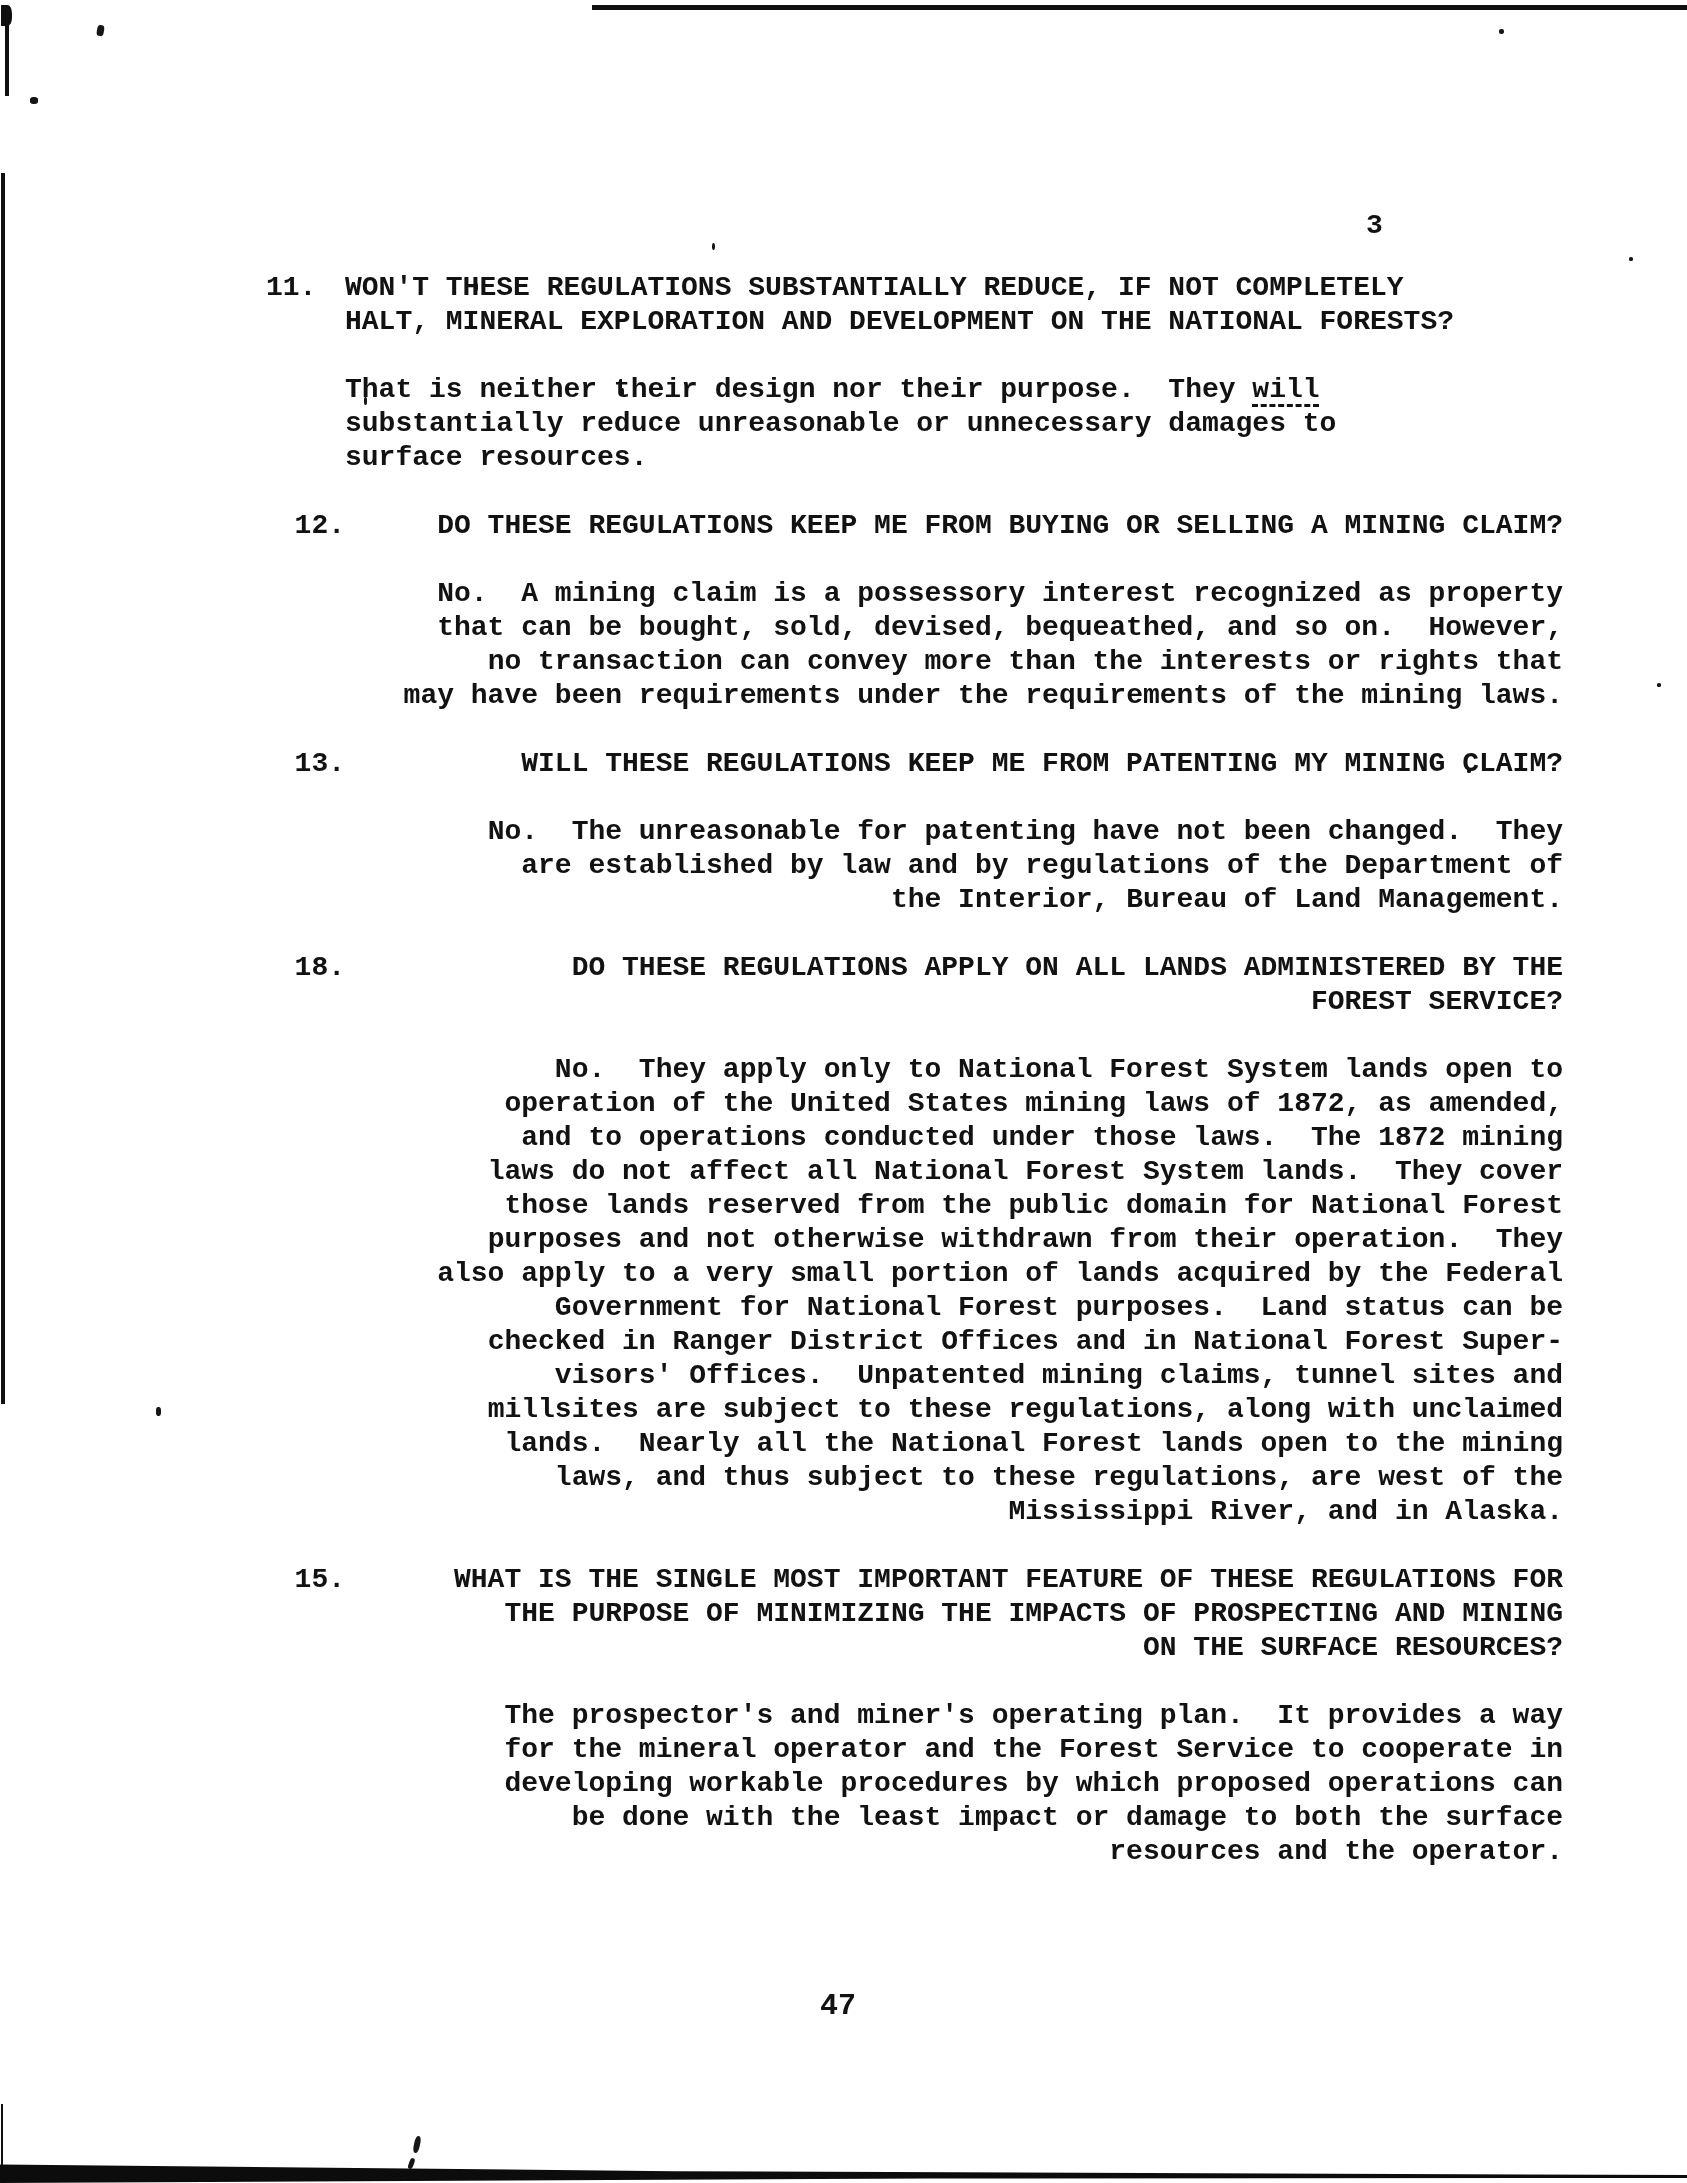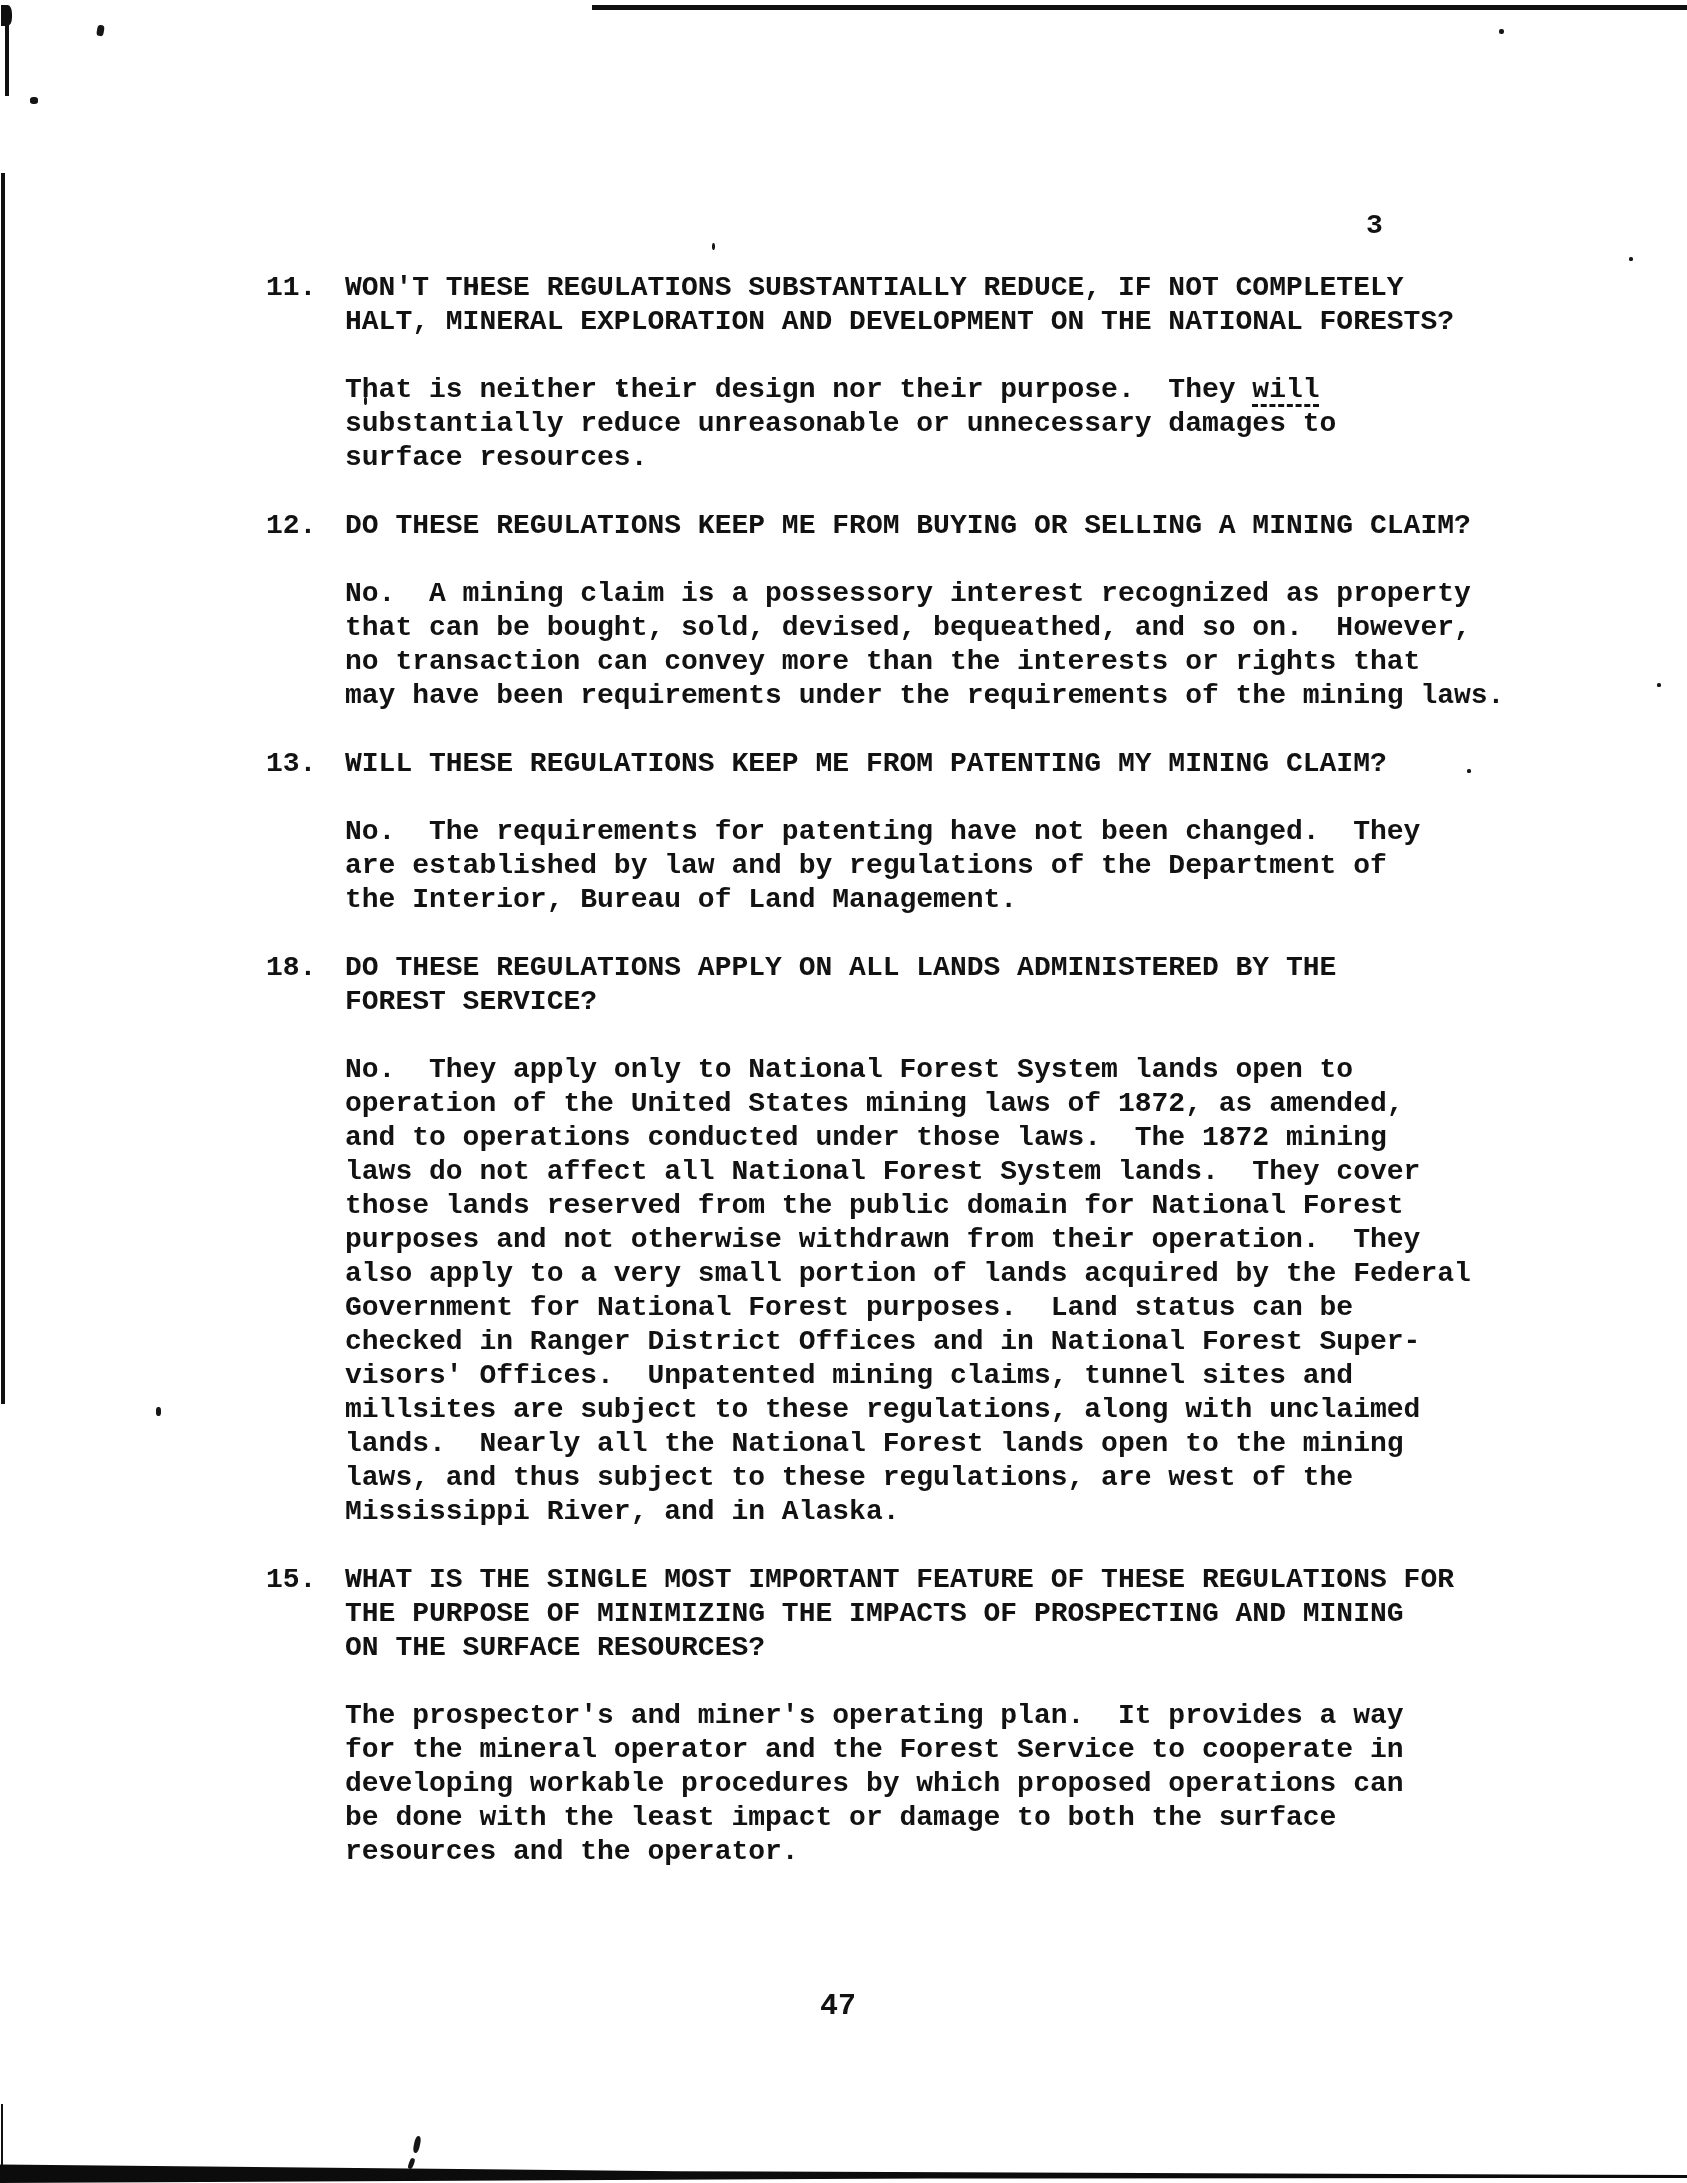--- a/index.html
+++ b/index.html
@@ -31,21 +31,21 @@
   
   .page-number-top{
     position:absolute;left:1366px;top:212px;
     font-size:28px;line-height:1;
   }
   .qa-list{
     position:absolute;left:266px;top:271px;width:1297px;
     font-size:28px;line-height:34px;
   }
   .qa-item{display:flex;}
-  .qa-item + .qa-item{margin-top:34px;}
+  .qa-item + .qa-item{margin-top:34px;text-align:right;}
   .qa-number{flex:0 0 79px;width:79px;}
   .qa-content{flex:1 1 auto;}
   .qa-answer{margin-top:34px;}
   .line{white-space:pre;}
   .u{
     text-decoration:underline dashed;
     text-decoration-thickness:2.6px;
     text-underline-offset:6.6px;
   }
   .footer-page-number{
@@ -110,21 +110,21 @@
           </div>
         </div>
       </div>
       <div class="qa-item">
         <div class="qa-number">13.</div>
         <div class="qa-content">
           <div class="qa-question">
             <div class="line">WILL THESE REGULATIONS KEEP ME FROM PATENTING MY MINING CLAIM?</div>
           </div>
           <div class="qa-answer">
-            <div class="line"><span>No.  The requirements for patenting have not been changed.  They</span></div>
+            <div class="line"><span>No.  The unreasonable for patenting have not been changed.  They</span></div>
             <div class="line"><span>are established by law and by regulations of the Department of</span></div>
             <div class="line"><span>the Interior, Bureau of Land Management.</span></div>
           </div>
         </div>
       </div>
       <div class="qa-item">
         <div class="qa-number">18.</div>
         <div class="qa-content">
           <div class="qa-question">
             <div class="line">DO THESE REGULATIONS APPLY ON ALL LANDS ADMINISTERED BY THE</div>

